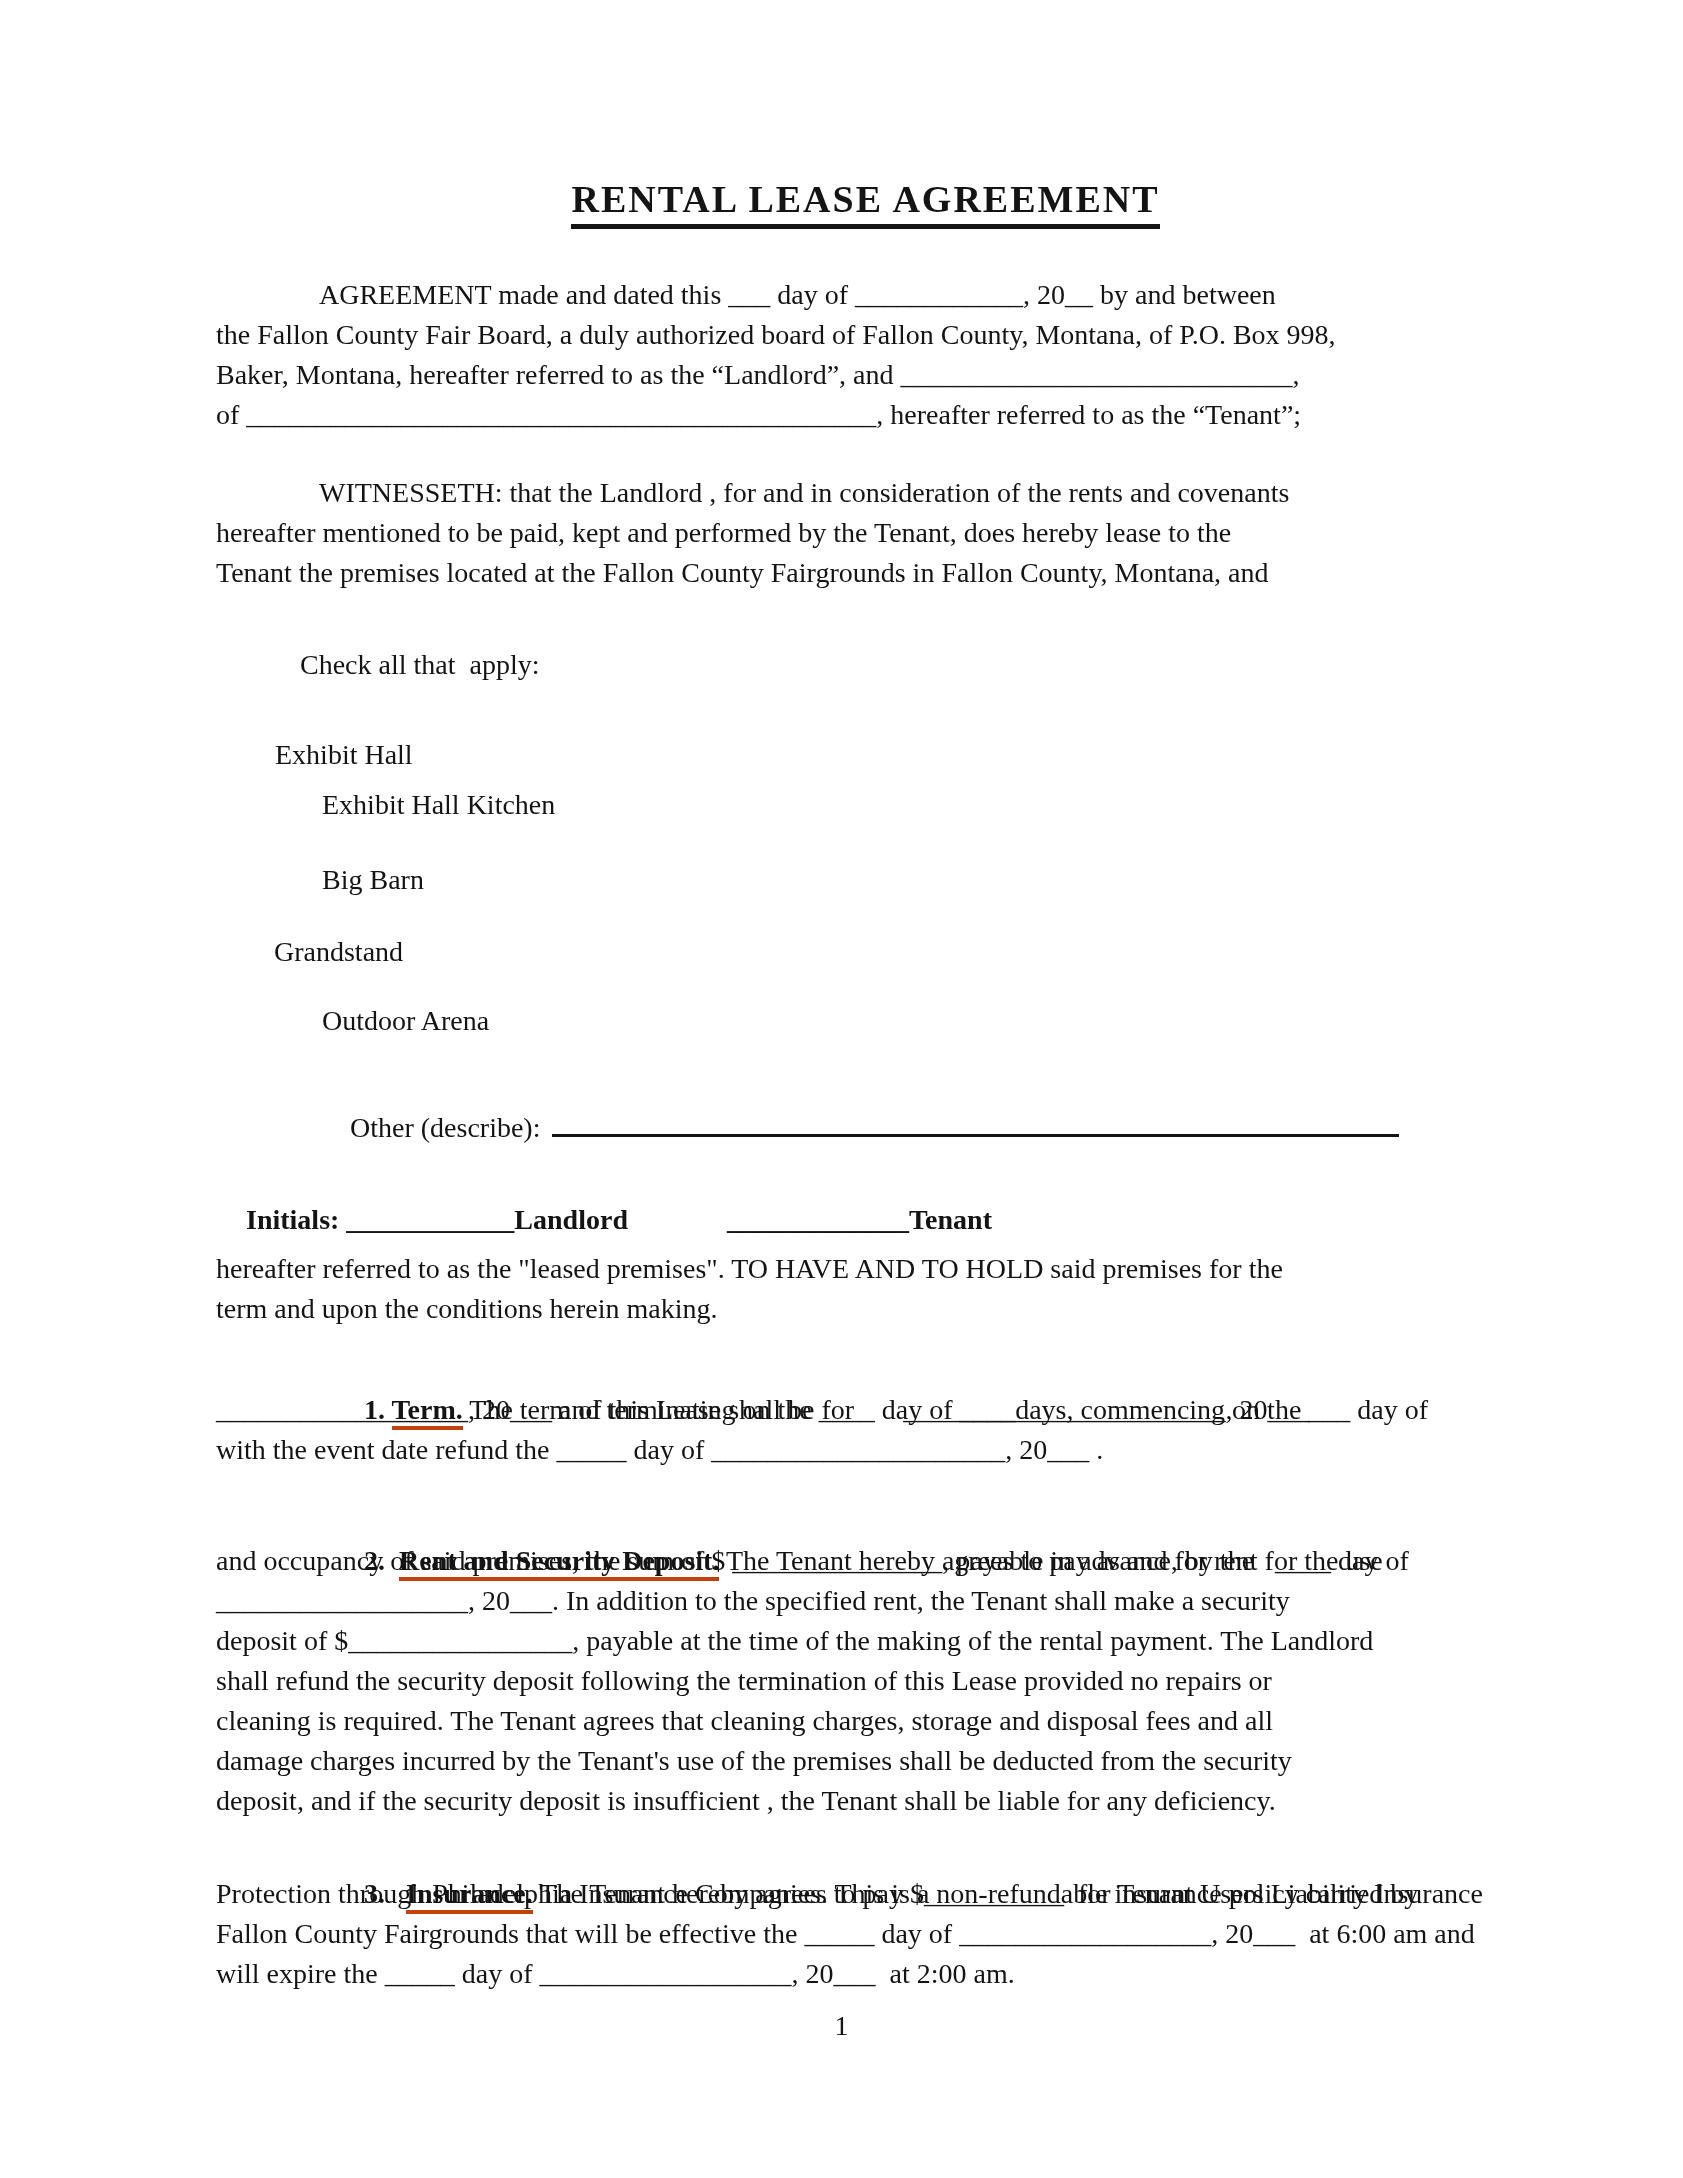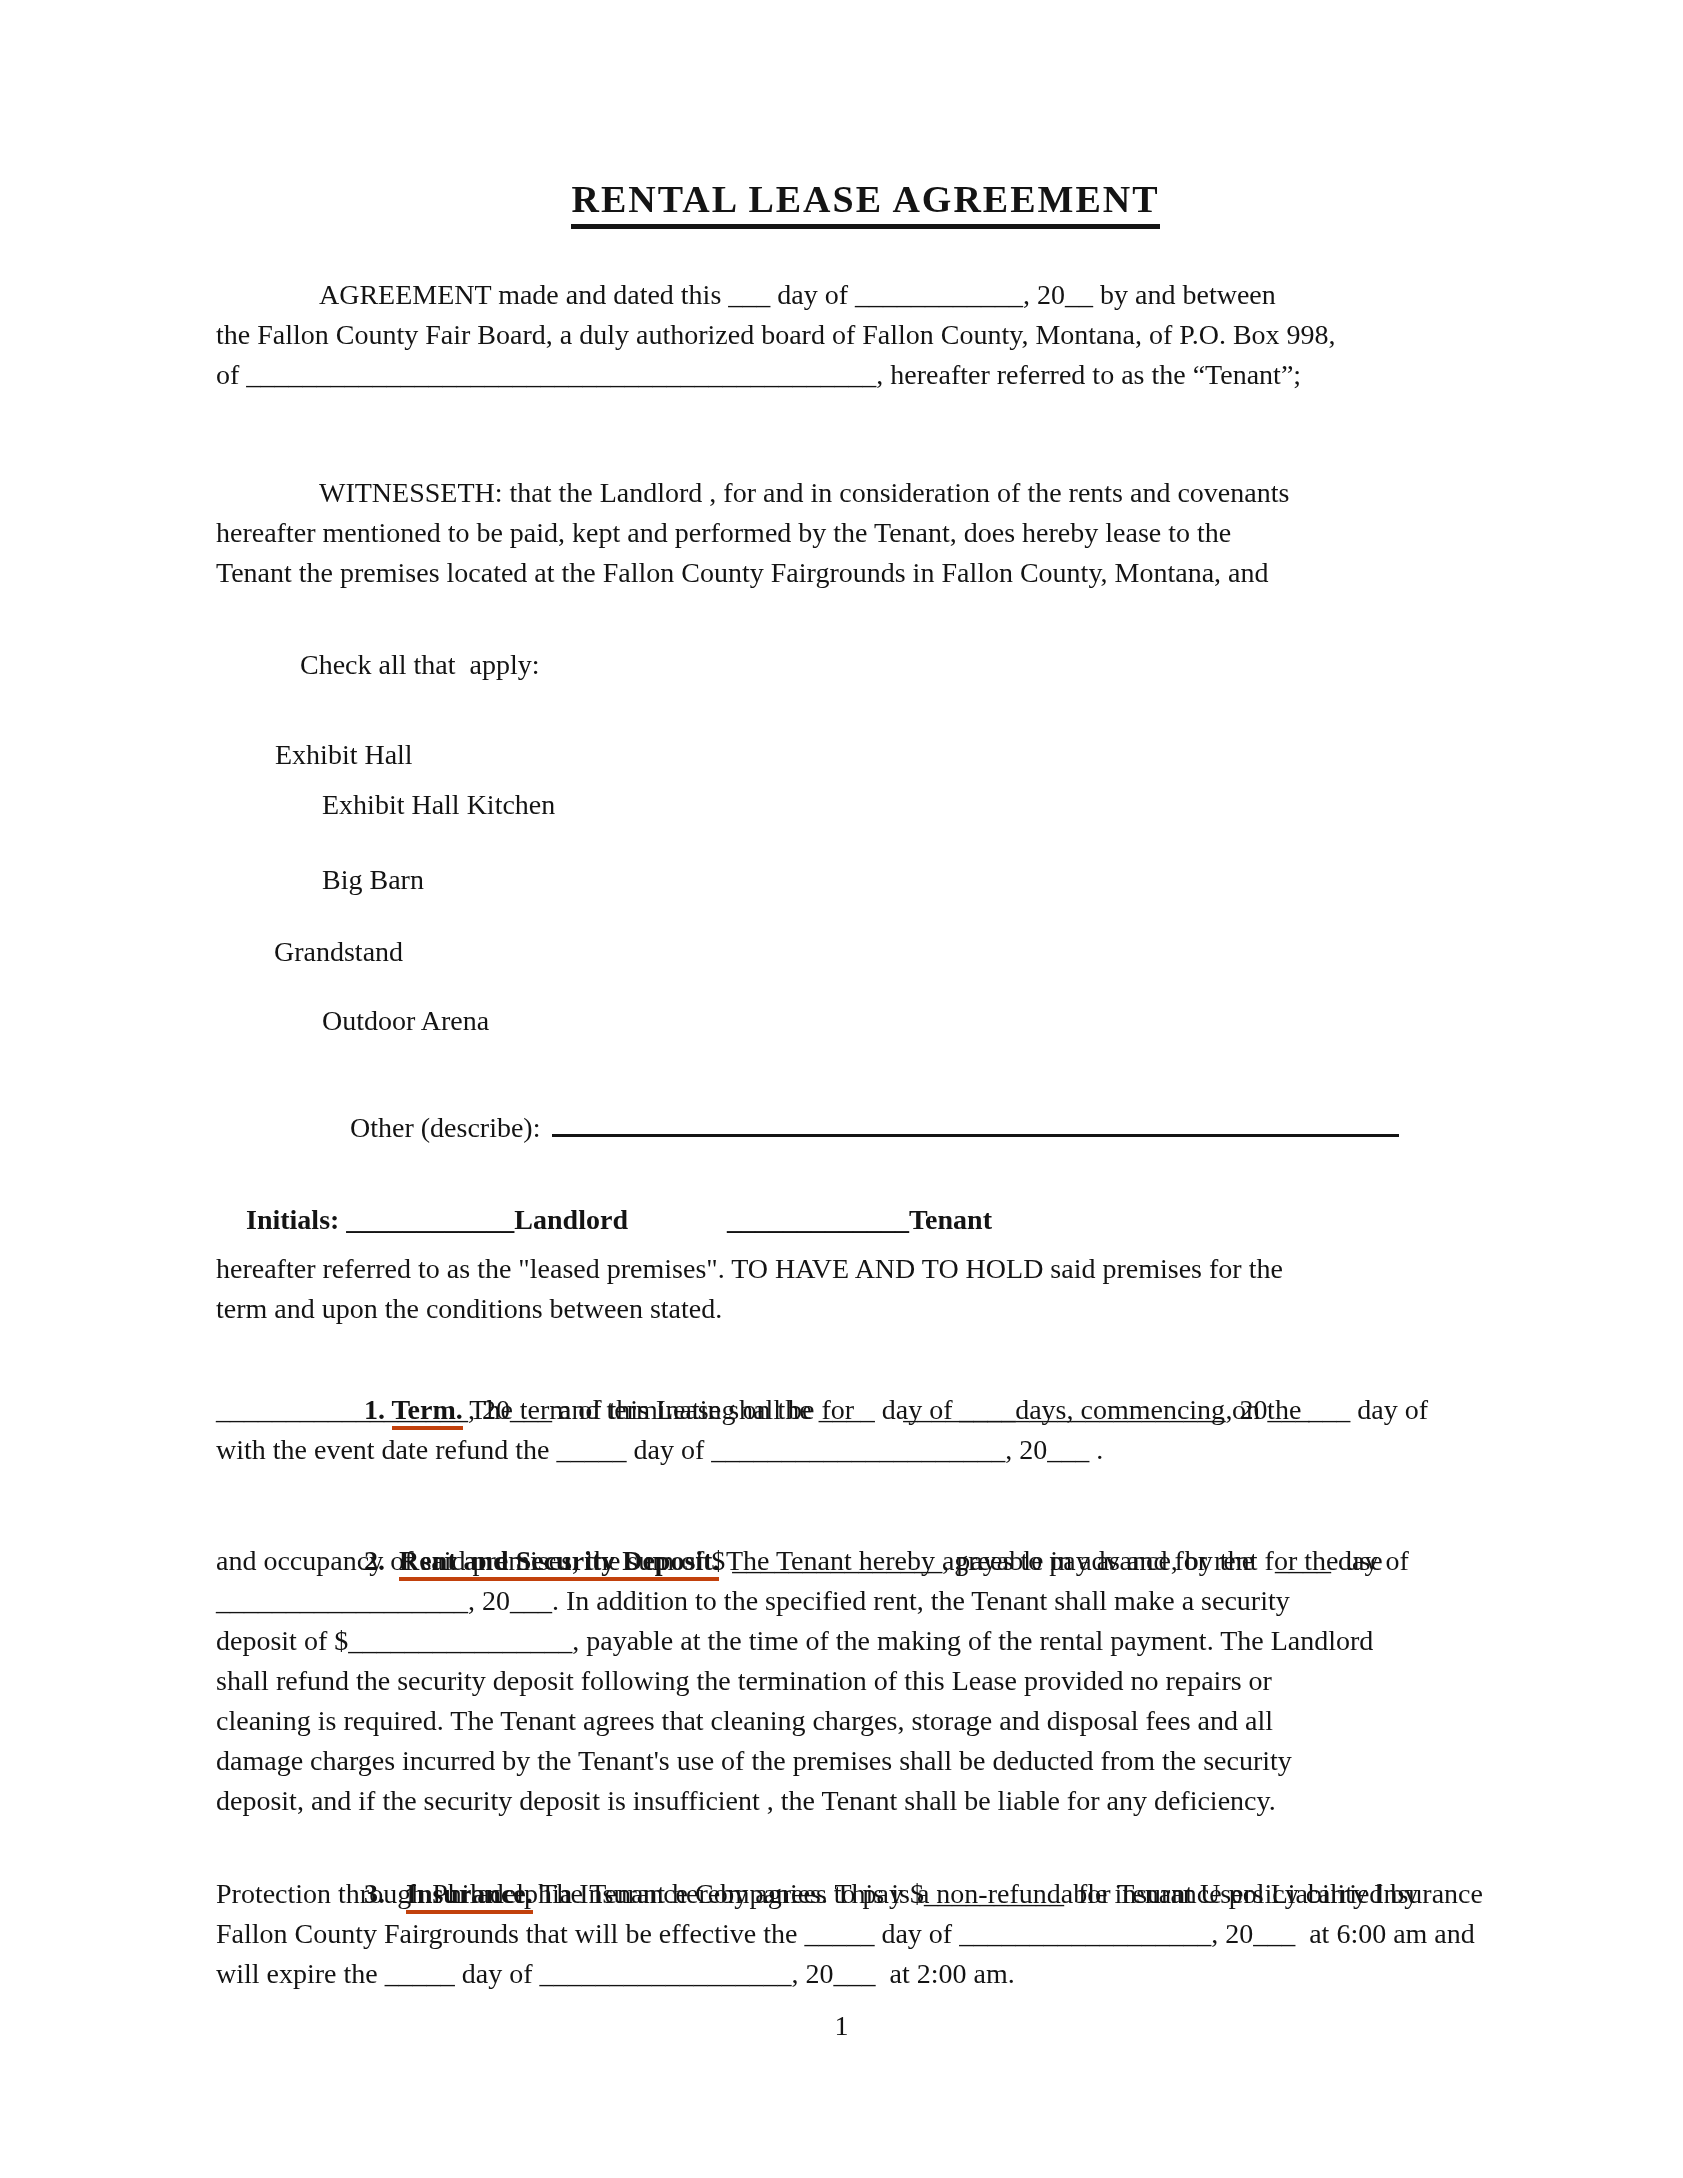--- a/index.html
+++ b/index.html
@@ -52,20 +52,21 @@
 
 <div class="page">
 
   <div class="title-wrap">
     <span class="title-text">RENTAL LEASE AGREEMENT</span>
   </div>
 
   <div class="block" style="top:275px">
     <div class="line indent">AGREEMENT made and dated this ___ day of ____________, 20__ by and between</div>
     <div class="line">the Fallon County Fair Board, a duly authorized board of Fallon County, Montana, of P.O. Box 998,</div>
+    <div class="line">Baker, Montana, hereafter referred to as the “Landlord”, and ____________________________,</div>
     <div class="line">of _____________________________________________, hereafter referred to as the “Tenant”;</div>
   </div>
 
   <div class="block" style="top:473px">
     <div class="line indent">WITNESSETH: that the Landlord , for and in consideration of the rents and covenants</div>
     <div class="line">hereafter mentioned to be paid, kept and performed by the Tenant, does hereby lease to the</div>
     <div class="line">Tenant the premises located at the Fallon County Fairgrounds in Fallon County, Montana, and</div>
   </div>
 
   <div class="check-item" style="left:300px; top:648px">Check all that  apply:</div>
@@ -78,21 +79,21 @@
   <div class="check-item" style="left:322px; top:1073px">
     <span>Other (describe):</span><span class="fill-line"></span>
   </div>
 
   <div class="initials-row">
     <span>Initials: </span><span>____________</span><span>Landlord</span><span class="initials-gap"></span><span>_____________</span><span>Tenant</span>
   </div>
 
   <div class="block" style="top:1249px">
     <div class="line">hereafter referred to as the "leased premises". TO HAVE AND TO HOLD said premises for the</div>
-    <div class="line">term and upon the conditions between stated.</div>
+    <div class="line">term and upon the conditions herein making.</div>
   </div>
 
   <div class="block" style="top:1350px">
     <div class="line indent-sec">
       <span class="sec-num">1. </span><span class="sec-head">Term.</span><span> The term of this Lease shall be for       ________days, commencing on the ___ day of</span>
     </div>
     <div class="line">__________________, 20___ and terminating on the ____ day of ___________________, 20___</div>
     <div class="line">with the event date refund the _____ day of _____________________, 20___ .</div>
   </div>
 

